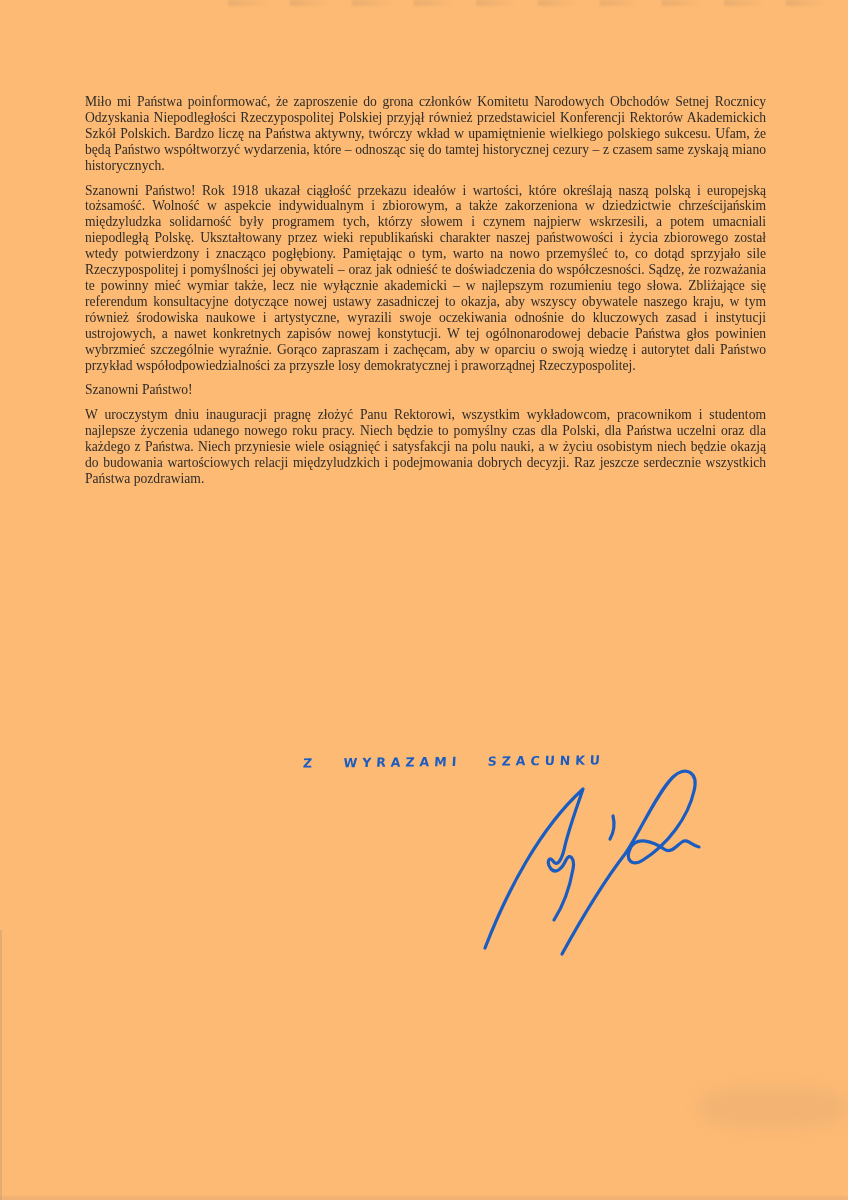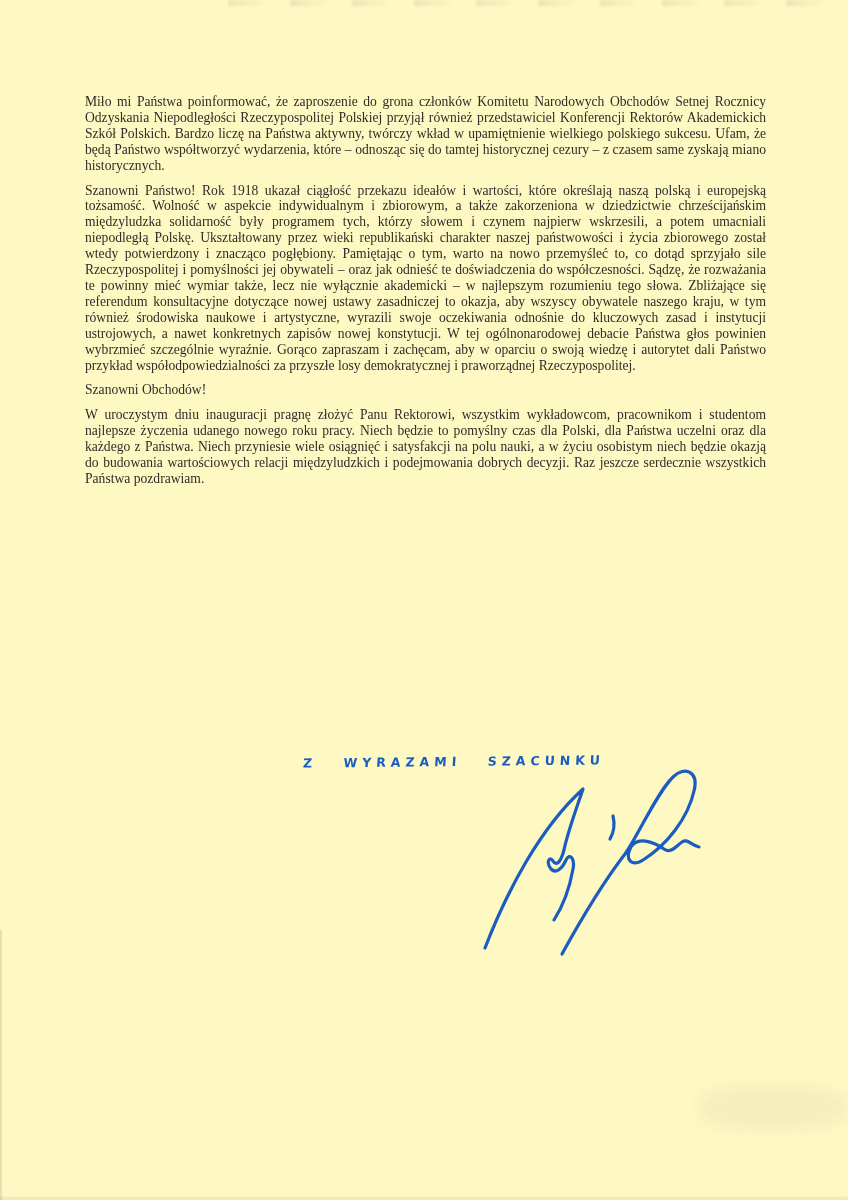--- a/index.html
+++ b/index.html
@@ -1,21 +1,21 @@
 <!DOCTYPE html>
 <html><head>
 <meta charset="utf-8">
 <style>
   html, body { margin: 0; padding: 0; background: #e8e8e8; }
   .page {
     position: relative;
     width: 848px;
     height: 1200px;
     margin: 0 auto;
-    background: #fef9c3;
+    background: #fdba74;
     font-family: "Liberation Serif", serif;
     overflow: hidden;
   }
   
   .scan-top {
     position: absolute; top: 0; left: 228px; width: 596px; height: 6px;
     background: repeating-linear-gradient(90deg,
       rgba(70,70,70,0.10) 0px, rgba(70,70,70,0.04) 26px,
       rgba(0,0,0,0) 40px, rgba(0,0,0,0) 62px);
     filter: blur(1px);
@@ -75,21 +75,21 @@
 <div class="page">
 
   <div class="scan-top"></div>
   <div class="scan-left-edge"></div>
   <div class="scan-bottom-edge"></div>
   <div class="scan-smudge-br"></div>
 
   <div class="text-block">
     <p>Miło mi Państwa poinformować, że zaproszenie do grona członków Komitetu Narodowych Obchodów Setnej Rocznicy Odzyskania Niepodległości Rzeczypospolitej Polskiej przyjął również przedstawiciel Konferencji Rektorów Akademickich Szkół Polskich. Bardzo liczę na Państwa aktywny, twórczy wkład w upamiętnienie wielkiego polskiego sukcesu. Ufam, że będą Państwo współtworzyć wydarzenia, które – odnosząc się do tamtej historycznej cezury – z czasem same zyskają miano historycznych.</p>
     <p>Szanowni Państwo! Rok 1918 ukazał ciągłość przekazu ideałów i wartości, które określają naszą polską i europejską tożsamość. Wolność w aspekcie indywidualnym i zbiorowym, a także zakorzeniona w dziedzictwie chrześcijańskim międzyludzka solidarność były programem tych, którzy słowem i czynem najpierw wskrzesili, a potem umacniali niepodległą Polskę. Ukształtowany przez wieki republikański charakter naszej państwowości i życia zbiorowego został wtedy potwierdzony i znacząco pogłębiony. Pamiętając o tym, warto na nowo przemyśleć to, co dotąd sprzyjało sile Rzeczypospolitej i pomyślności jej obywateli – oraz jak odnieść te doświadczenia do współczesności. Sądzę, że rozważania te powinny mieć wymiar także, lecz nie wyłącznie akademicki – w najlepszym rozumieniu tego słowa. Zbliżające się referendum konsultacyjne dotyczące nowej ustawy zasadniczej to okazja, aby wszyscy obywatele naszego kraju, w tym również środowiska naukowe i artystyczne, wyrazili swoje oczekiwania odnośnie do kluczowych zasad i instytucji ustrojowych, a nawet konkretnych zapisów nowej konstytucji. W tej ogólnonarodowej debacie Państwa głos powinien wybrzmieć szczególnie wyraźnie. Gorąco zapraszam i zachęcam, aby w oparciu o swoją wiedzę i autorytet dali Państwo przykład współodpowiedzialności za przyszłe losy demokratycznej i praworządnej Rzeczypospolitej.</p>
-    <p class="salutation">Szanowni Obchodów!</p>
+    <p class="salutation">Szanowni Państwo!</p>
     <p>W uroczystym dniu inauguracji pragnę złożyć Panu Rektorowi, wszystkim wykładowcom, pracownikom i studentom najlepsze życzenia udanego nowego roku pracy. Niech będzie to pomyślny czas dla Polski, dla Państwa uczelni oraz dla każdego z Państwa. Niech przyniesie wiele osiągnięć i satysfakcji na polu nauki, a w życiu osobistym niech będzie okazją do budowania wartościowych relacji międzyludzkich i podejmowania dobrych decyzji. Raz jeszcze serdecznie wszystkich Państwa pozdrawiam.</p>
   </div>
 
   <div class="closing-handwritten">Z wyrazami szacunku</div>
 
   <svg class="signature-svg" width="280" height="210" viewBox="0 0 280 210" aria-hidden="true">
 
     <path d="M 23 192
              C 45 135, 78 72, 121 33
              C 114 54, 106 75, 102 94

